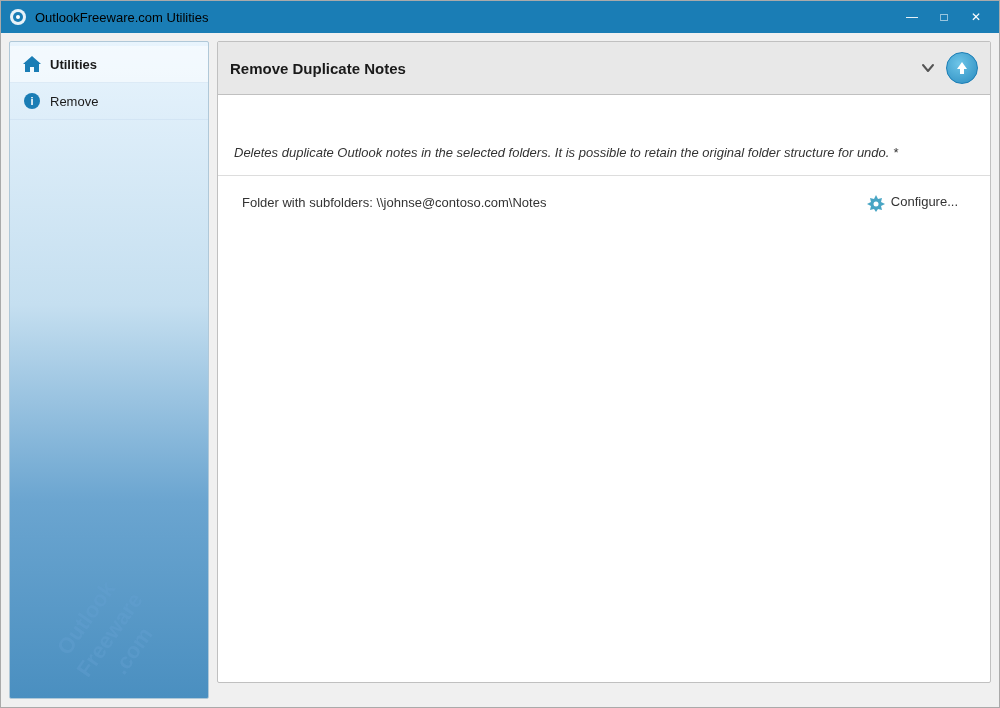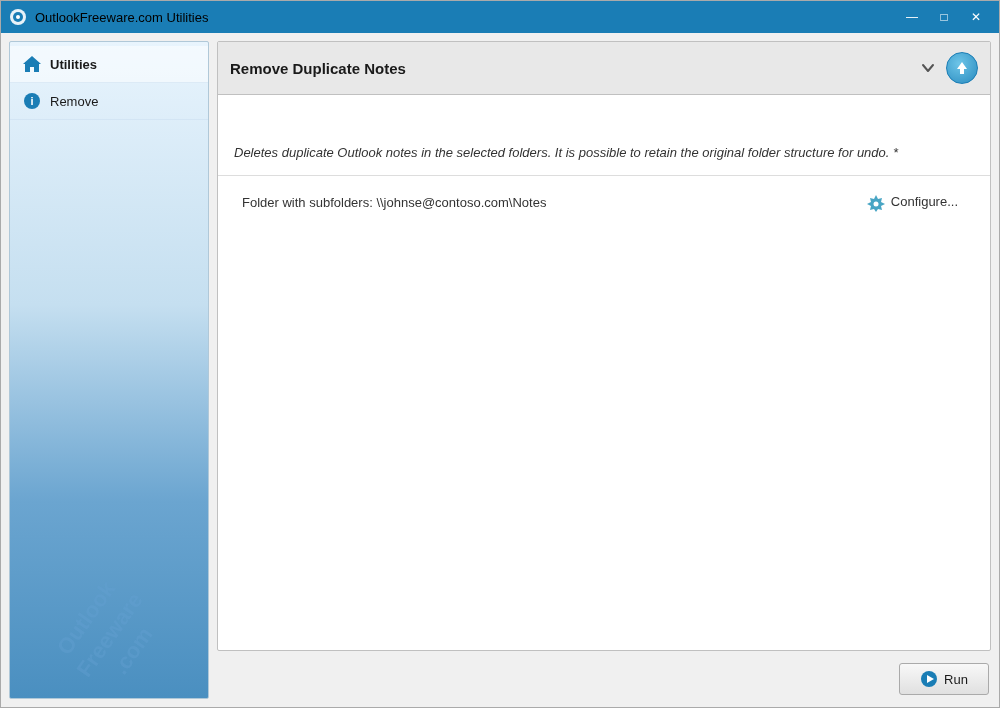--- a/index.html
+++ b/index.html
@@ -324,23 +324,16 @@
             <svg class="configure-icon" viewBox="0 0 18 18">
               <polygon points="9,1 11,5 15,4 14,8 18,10 14,12 15,16 11,15 9,18 7,15 3,16 4,12 0,10 4,8 3,4 7,5" fill="#1a8fb5" opacity="0.8"></polygon>
               <circle cx="9" cy="10" r="2.5" fill="white"></circle>
             </svg>
             <span>Configure...</span>
           </button>
         </div>
       </div>
 
       <div class="bottom-toolbar">
-        <button class="action-btn">
-          <svg class="btn-icon" viewBox="0 0 18 18">
-            <circle cx="9" cy="9" r="8" fill="#1a7db5"></circle>
-            <polygon points="7,5 14,9 7,13" fill="white"></polygon>
-          </svg>
-          <span>Run</span>
-        </button>
       </div>
     </div>
   </div>
 </div>
 
 </body></html>

